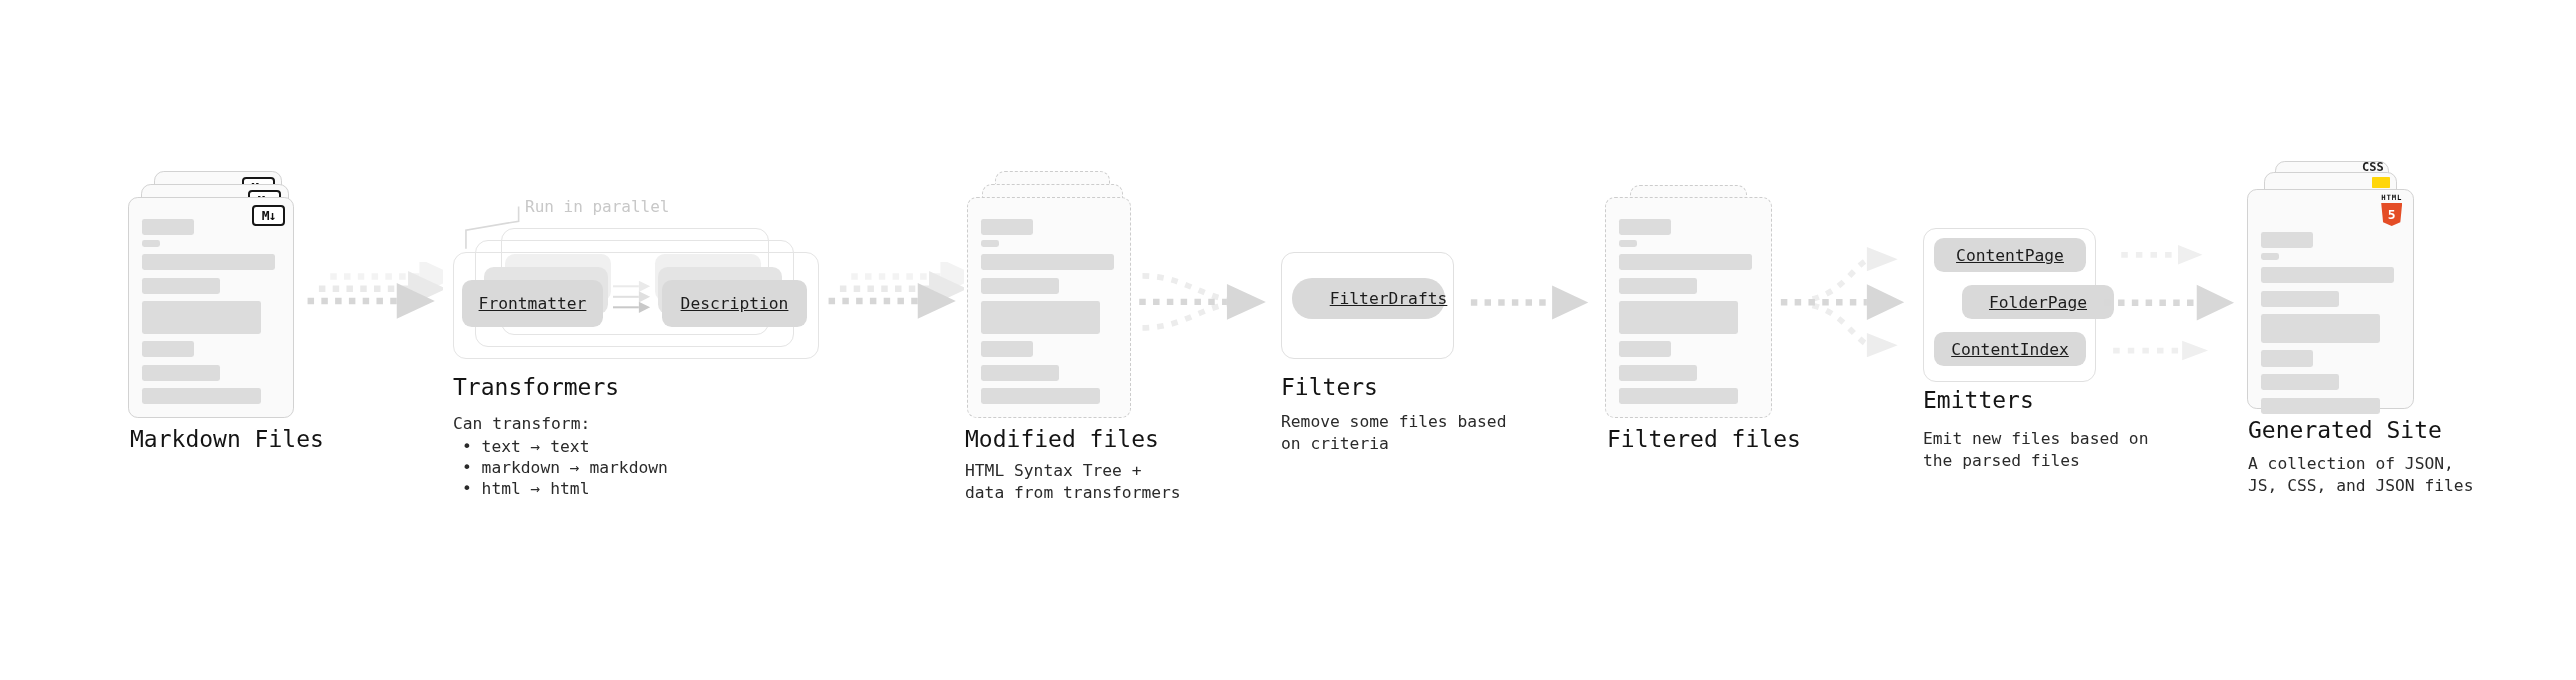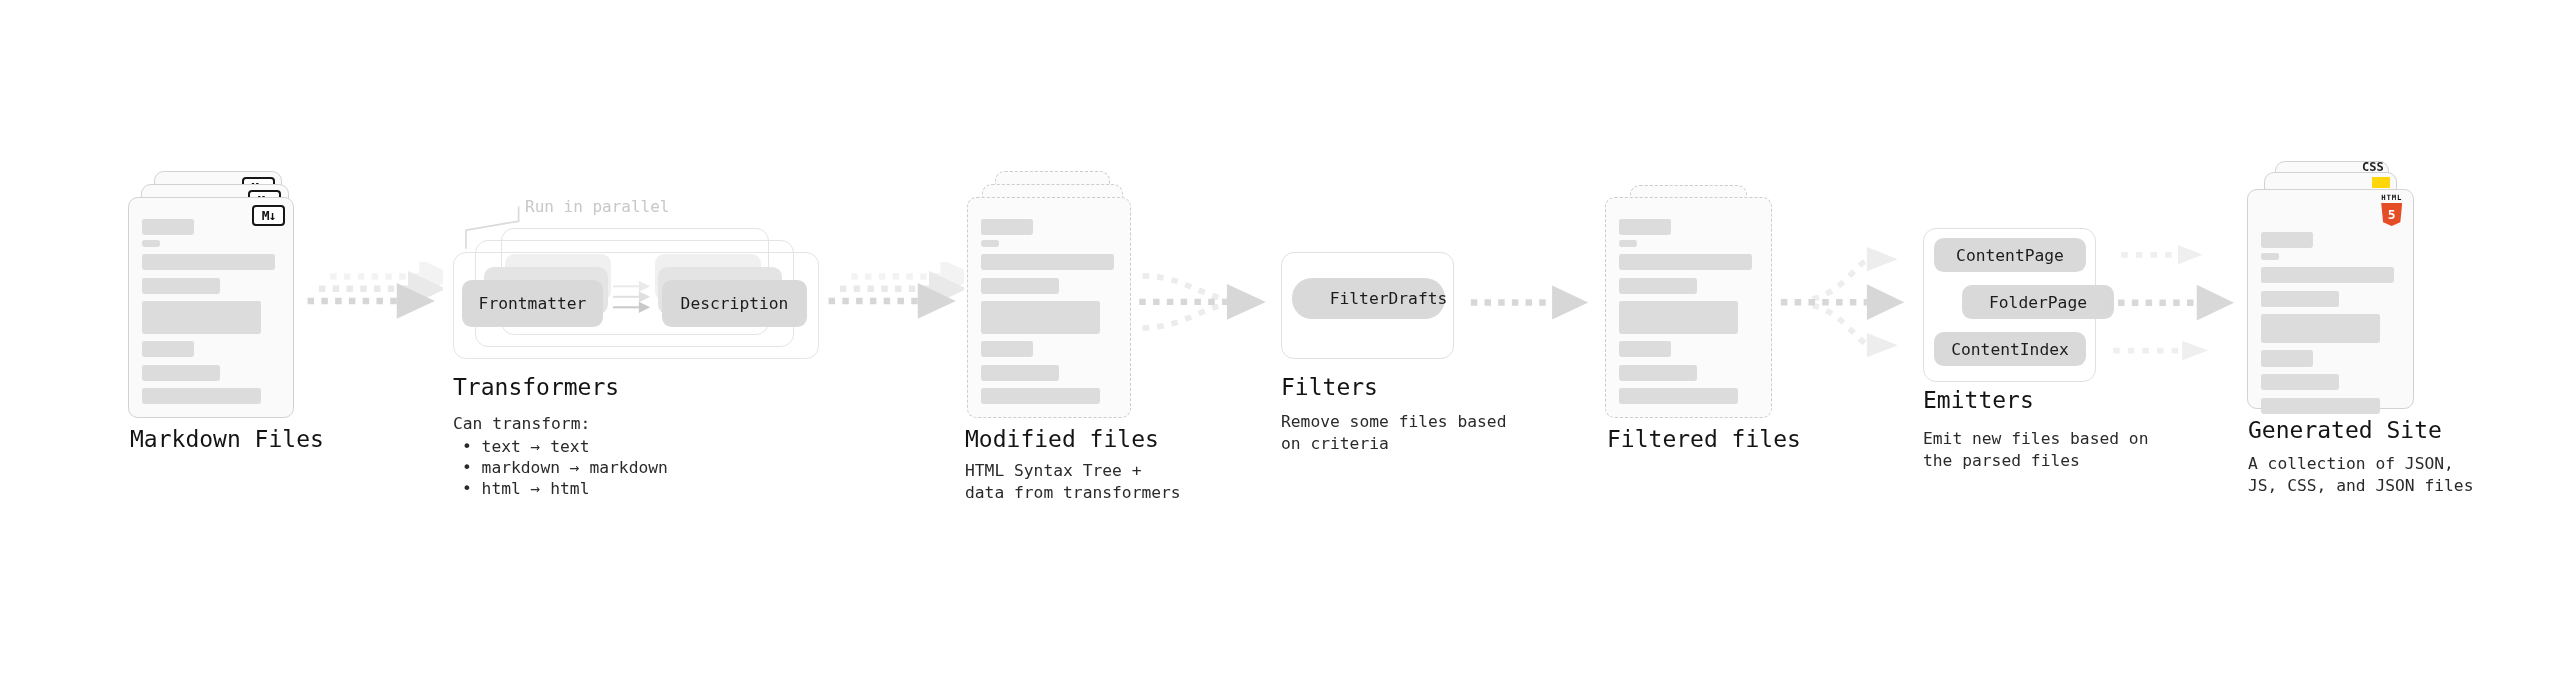--- a/index.html
+++ b/index.html
@@ -42,21 +42,21 @@
   .html5-shield{
     width:21px;height:23px;margin:0.8px auto 0 auto;display:flex;align-items:center;justify-content:center;
     clip-path:polygon(0% 0%,100% 0%,91% 84%,50% 100%,9% 84%);
     color:#ffffff;font-size:13px;font-weight:bold;
   }
 
   
   .tcard{position:absolute;border:1.6px solid #e4e4e4;border-radius:13px;background:transparent;box-sizing:border-box;}
   .pill{
     position:absolute;background:#d9d9d9;border-radius:9.8px;display:flex;align-items:center;justify-content:center;
-    font-size:16.3px;color:#1c1c1c;box-sizing:border-box;
+    font-size:16.3px;color:#1c1c1c;box-sizing:border-box;text-decoration:underline;
   }
   .pill.g1{background:#e4e4e4;}
   .pill.g2{background:#f0f0f0;}
 
   
   .obox{position:absolute;background:#ffffff;border:1.6px solid #e0e0e0;border-radius:13px;box-sizing:border-box;}
 
   
   .stage-label{position:absolute;font-size:23px;color:#141414;white-space:nowrap;line-height:24.4px;}
   .stage-desc{position:absolute;font-size:16.3px;color:#2a2a2a;line-height:22px;white-space:nowrap;}

